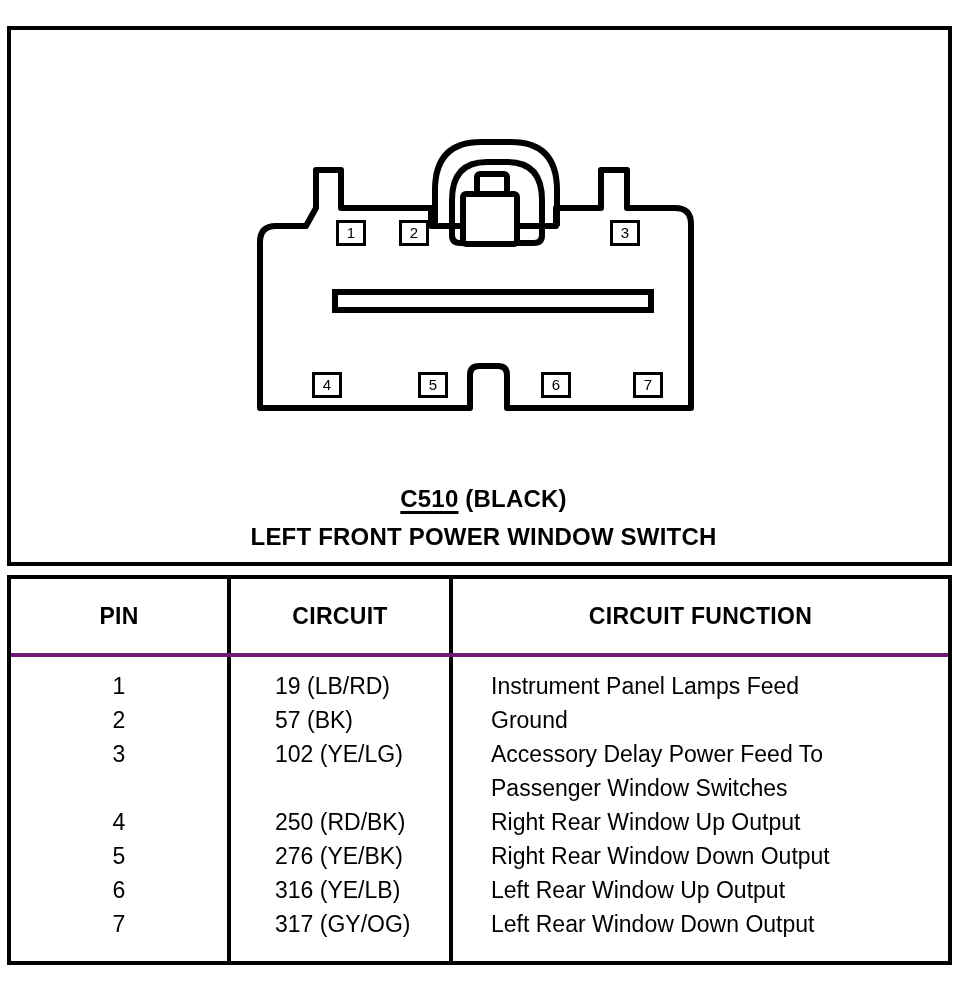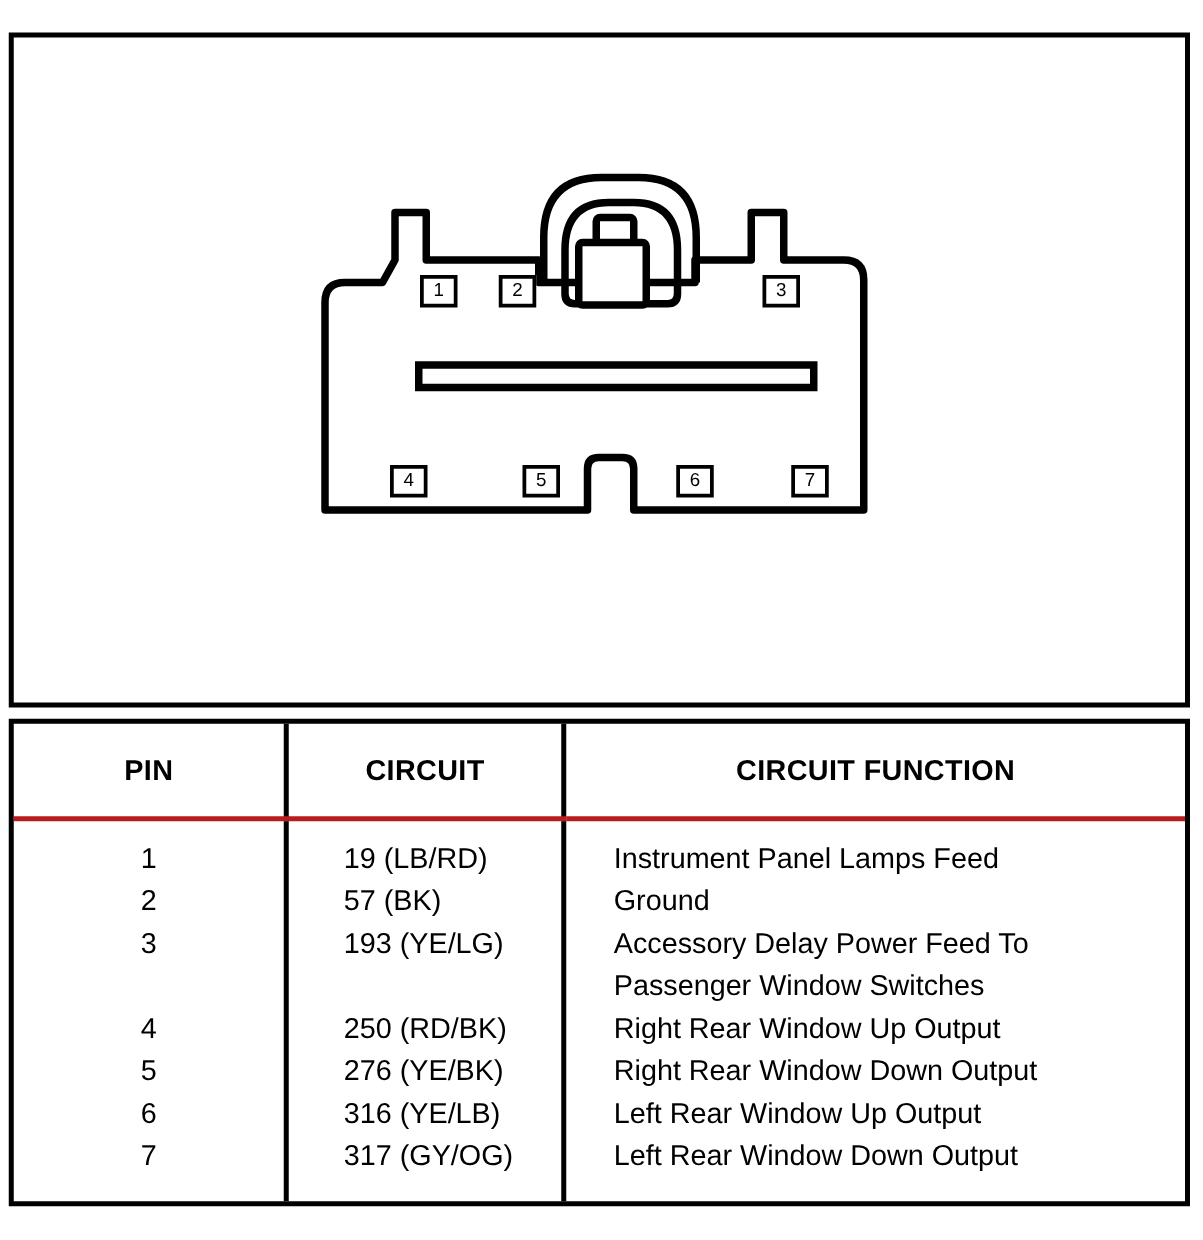--- a/index.html
+++ b/index.html
@@ -106,21 +106,21 @@
     width: 100%;
     height: 100%;
     border-collapse: collapse;
     table-layout: fixed;
   }
   .pin-table col.c-pin   { width: 218px; }
   .pin-table col.c-circ  { width: 222px; }
   .pin-table col.c-func  { width: auto; }
 
   .pin-table thead th {
-    border-bottom: 4px solid #b91c1c;
+    border-bottom: 4px solid #701a75;
     font-size: 23px;
     font-weight: bold;
     height: 72px;
     vertical-align: middle;
     letter-spacing: 0.3px;
   }
   .pin-table thead th.col-pin,
   .pin-table thead th.col-circ {
     border-right: 4px solid #000;
   }
@@ -205,20 +205,26 @@
       <div class="pin-box" style="left:325px; top:190px;">1</div>
       <div class="pin-box" style="left:388px; top:190px;">2</div>
       <div class="pin-box" style="left:599px; top:190px;">3</div>
 
       <div class="pin-box" style="left:301px; top:342px;">4</div>
       <div class="pin-box" style="left:407px; top:342px;">5</div>
       <div class="pin-box" style="left:530px; top:342px;">6</div>
       <div class="pin-box" style="left:622px; top:342px;">7</div>
     </div>
 
+    <div class="caption">
+      <div class="caption-line1">
+        <span class="caption-code">C510</span><span>&nbsp;</span><span>(BLACK)</span>
+      </div>
+      <div class="caption-line2">LEFT FRONT POWER WINDOW SWITCH</div>
+    </div>
   </div>
 
   <div class="table-panel">
     <table class="pin-table">
       <colgroup>
         <col class="c-pin">
           <col class="c-circ">
           <col class="c-func">
       </colgroup>
       <thead>
@@ -239,21 +245,21 @@
               <div class="row-line">4</div>
               <div class="row-line">5</div>
               <div class="row-line">6</div>
               <div class="row-line">7</div>
             </div>
           </td>
           <td class="col-circ circ-cell">
             <div class="body-inner">
               <div class="row-line">19 (LB/RD)</div>
               <div class="row-line">57 (BK)</div>
-              <div class="row-line">193 (YE/LG)</div>
+              <div class="row-line">102 (YE/LG)</div>
               <div class="row-line spacer"></div>
               <div class="row-line">250 (RD/BK)</div>
               <div class="row-line">276 (YE/BK)</div>
               <div class="row-line">316 (YE/LB)</div>
               <div class="row-line">317 (GY/OG)</div>
             </div>
           </td>
           <td class="col-func func-cell">
             <div class="body-inner">
               <div class="row-line">Instrument Panel Lamps Feed</div>

